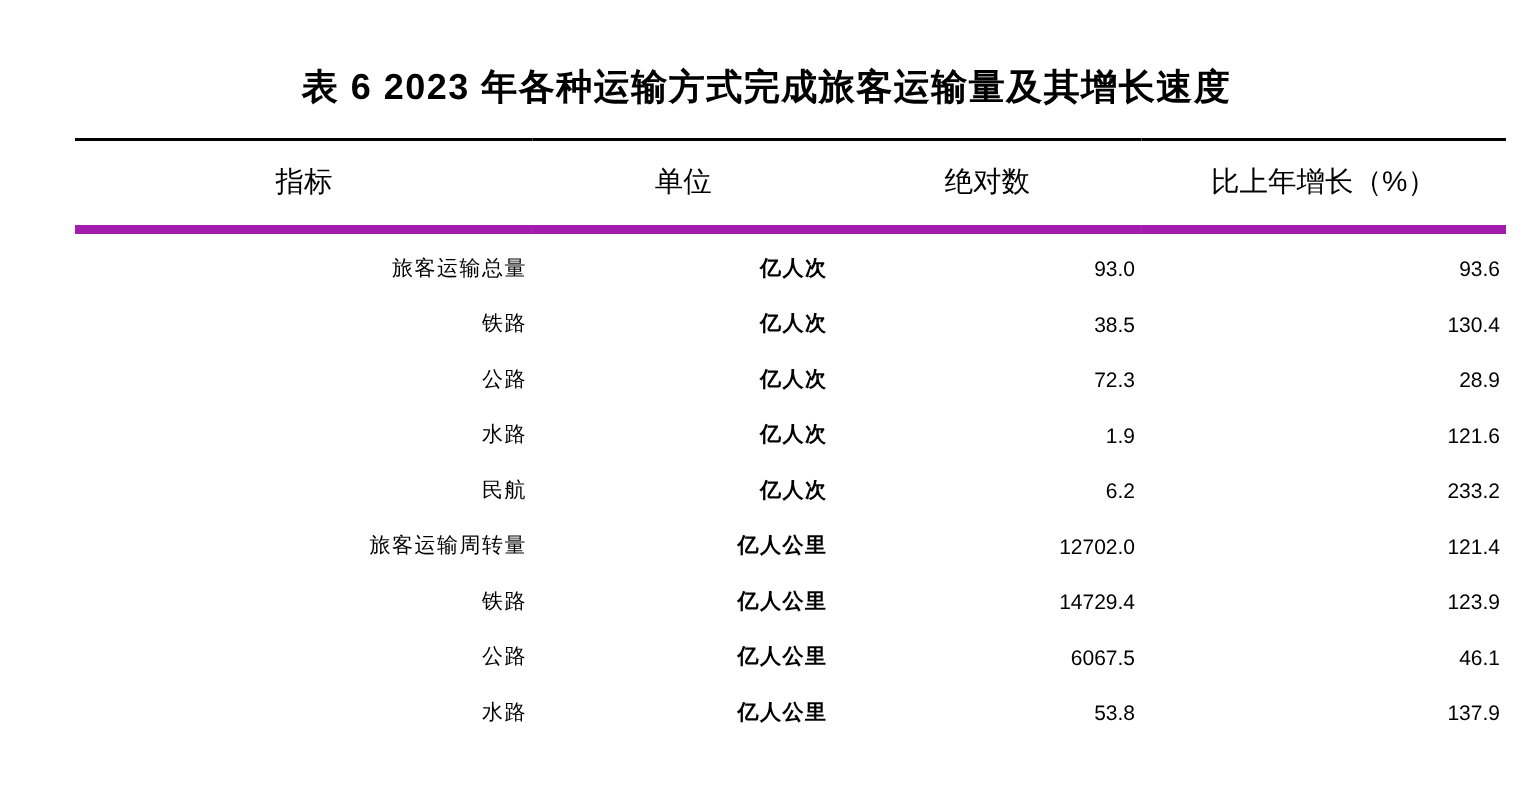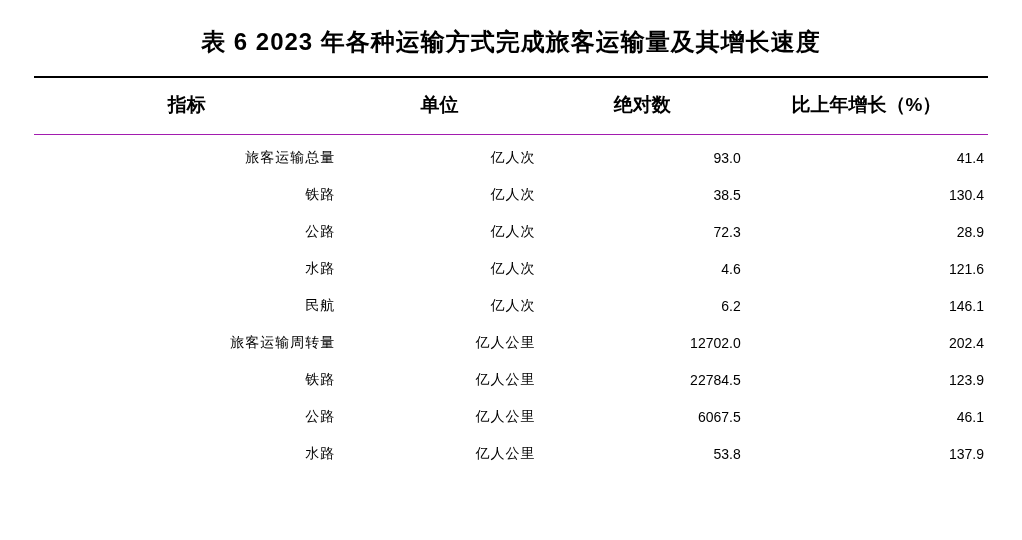--- a/index.html
+++ b/index.html
@@ -12,21 +12,21 @@
     background: #ffffff;
     font-family: "Liberation Serif", "DejaVu Serif", serif;
     color: #000000;
     overflow: hidden;
   }
   .page {
     position: relative;
     width: 1022px;
     height: 413px;
     box-sizing: border-box;
-    padding: 0;
+    padding: 16px;
   }
   .table-title {
     text-align: center;
     font-size: 24px;
     font-weight: bold;
     letter-spacing: 1px;
     padding-top: 26px;
     padding-bottom: 18px;
     font-family: "Liberation Sans", "DejaVu Sans", sans-serif;
   }
@@ -39,41 +39,41 @@
     table-layout: fixed;
     font-size: 19px;
     font-family: "Liberation Sans", "DejaVu Sans", sans-serif;
   }
   table.stat col.c1 { width: 32%; }
   table.stat col.c2 { width: 21%; }
   table.stat col.c3 { width: 21.5%; }
   table.stat col.c4 { width: 25.5%; }
 
   table.stat thead th {
-    font-weight: bold;
+    font-weight: normal;
     text-align: center;
     padding: 14px 4px 16px 4px;
     border-top: 2.5px solid #000;
-    border-bottom: 1px solid #a21caf;
+    border-bottom: 6px solid #a21caf;
     font-size: 19px;
   }
   table.stat tbody td {
     text-align: right;
     padding: 10px 4px 9px 4px;
     font-size: 14px;
     border: none;
   }
   table.stat tbody tr:first-child td {
     padding-top: 14px;
   }
   table.stat tbody tr:last-child td {
     padding-bottom: 12px;
   }
   .cell-indicator { letter-spacing: 1px; }
-  .cell-unit { letter-spacing: 1px; }
+  .cell-unit { letter-spacing: 1px; font-weight: bold; }
   .cell-num { font-variant-numeric: tabular-nums; }
 </style>
 </head>
 <body>
 
 <div class="page">
 
   <div class="table-title">表 6   2023 年各种运输方式完成旅客运输量及其增长速度</div>
 
   <div class="table-wrap">
@@ -90,56 +90,56 @@
           <th>单位</th>
           <th>绝对数</th>
           <th>比上年增长（%）</th>
         </tr>
       </thead>
       <tbody>
         <tr>
           <td class="cell-indicator">旅客运输总量</td>
           <td class="cell-unit">亿人次</td>
           <td class="cell-num">93.0</td>
-          <td class="cell-num">41.4</td>
+          <td class="cell-num">93.6</td>
         </tr>
         <tr>
           <td class="cell-indicator">铁路</td>
           <td class="cell-unit">亿人次</td>
           <td class="cell-num">38.5</td>
           <td class="cell-num">130.4</td>
         </tr>
         <tr>
           <td class="cell-indicator">公路</td>
           <td class="cell-unit">亿人次</td>
           <td class="cell-num">72.3</td>
           <td class="cell-num">28.9</td>
         </tr>
         <tr>
           <td class="cell-indicator">水路</td>
           <td class="cell-unit">亿人次</td>
-          <td class="cell-num">4.6</td>
+          <td class="cell-num">1.9</td>
           <td class="cell-num">121.6</td>
         </tr>
         <tr>
           <td class="cell-indicator">民航</td>
           <td class="cell-unit">亿人次</td>
           <td class="cell-num">6.2</td>
-          <td class="cell-num">146.1</td>
+          <td class="cell-num">233.2</td>
         </tr>
         <tr>
           <td class="cell-indicator">旅客运输周转量</td>
           <td class="cell-unit">亿人公里</td>
           <td class="cell-num">12702.0</td>
-          <td class="cell-num">202.4</td>
+          <td class="cell-num">121.4</td>
         </tr>
         <tr>
           <td class="cell-indicator">铁路</td>
           <td class="cell-unit">亿人公里</td>
-          <td class="cell-num">22784.5</td>
+          <td class="cell-num">14729.4</td>
           <td class="cell-num">123.9</td>
         </tr>
         <tr>
           <td class="cell-indicator">公路</td>
           <td class="cell-unit">亿人公里</td>
           <td class="cell-num">6067.5</td>
           <td class="cell-num">46.1</td>
         </tr>
         <tr>
           <td class="cell-indicator">水路</td>

